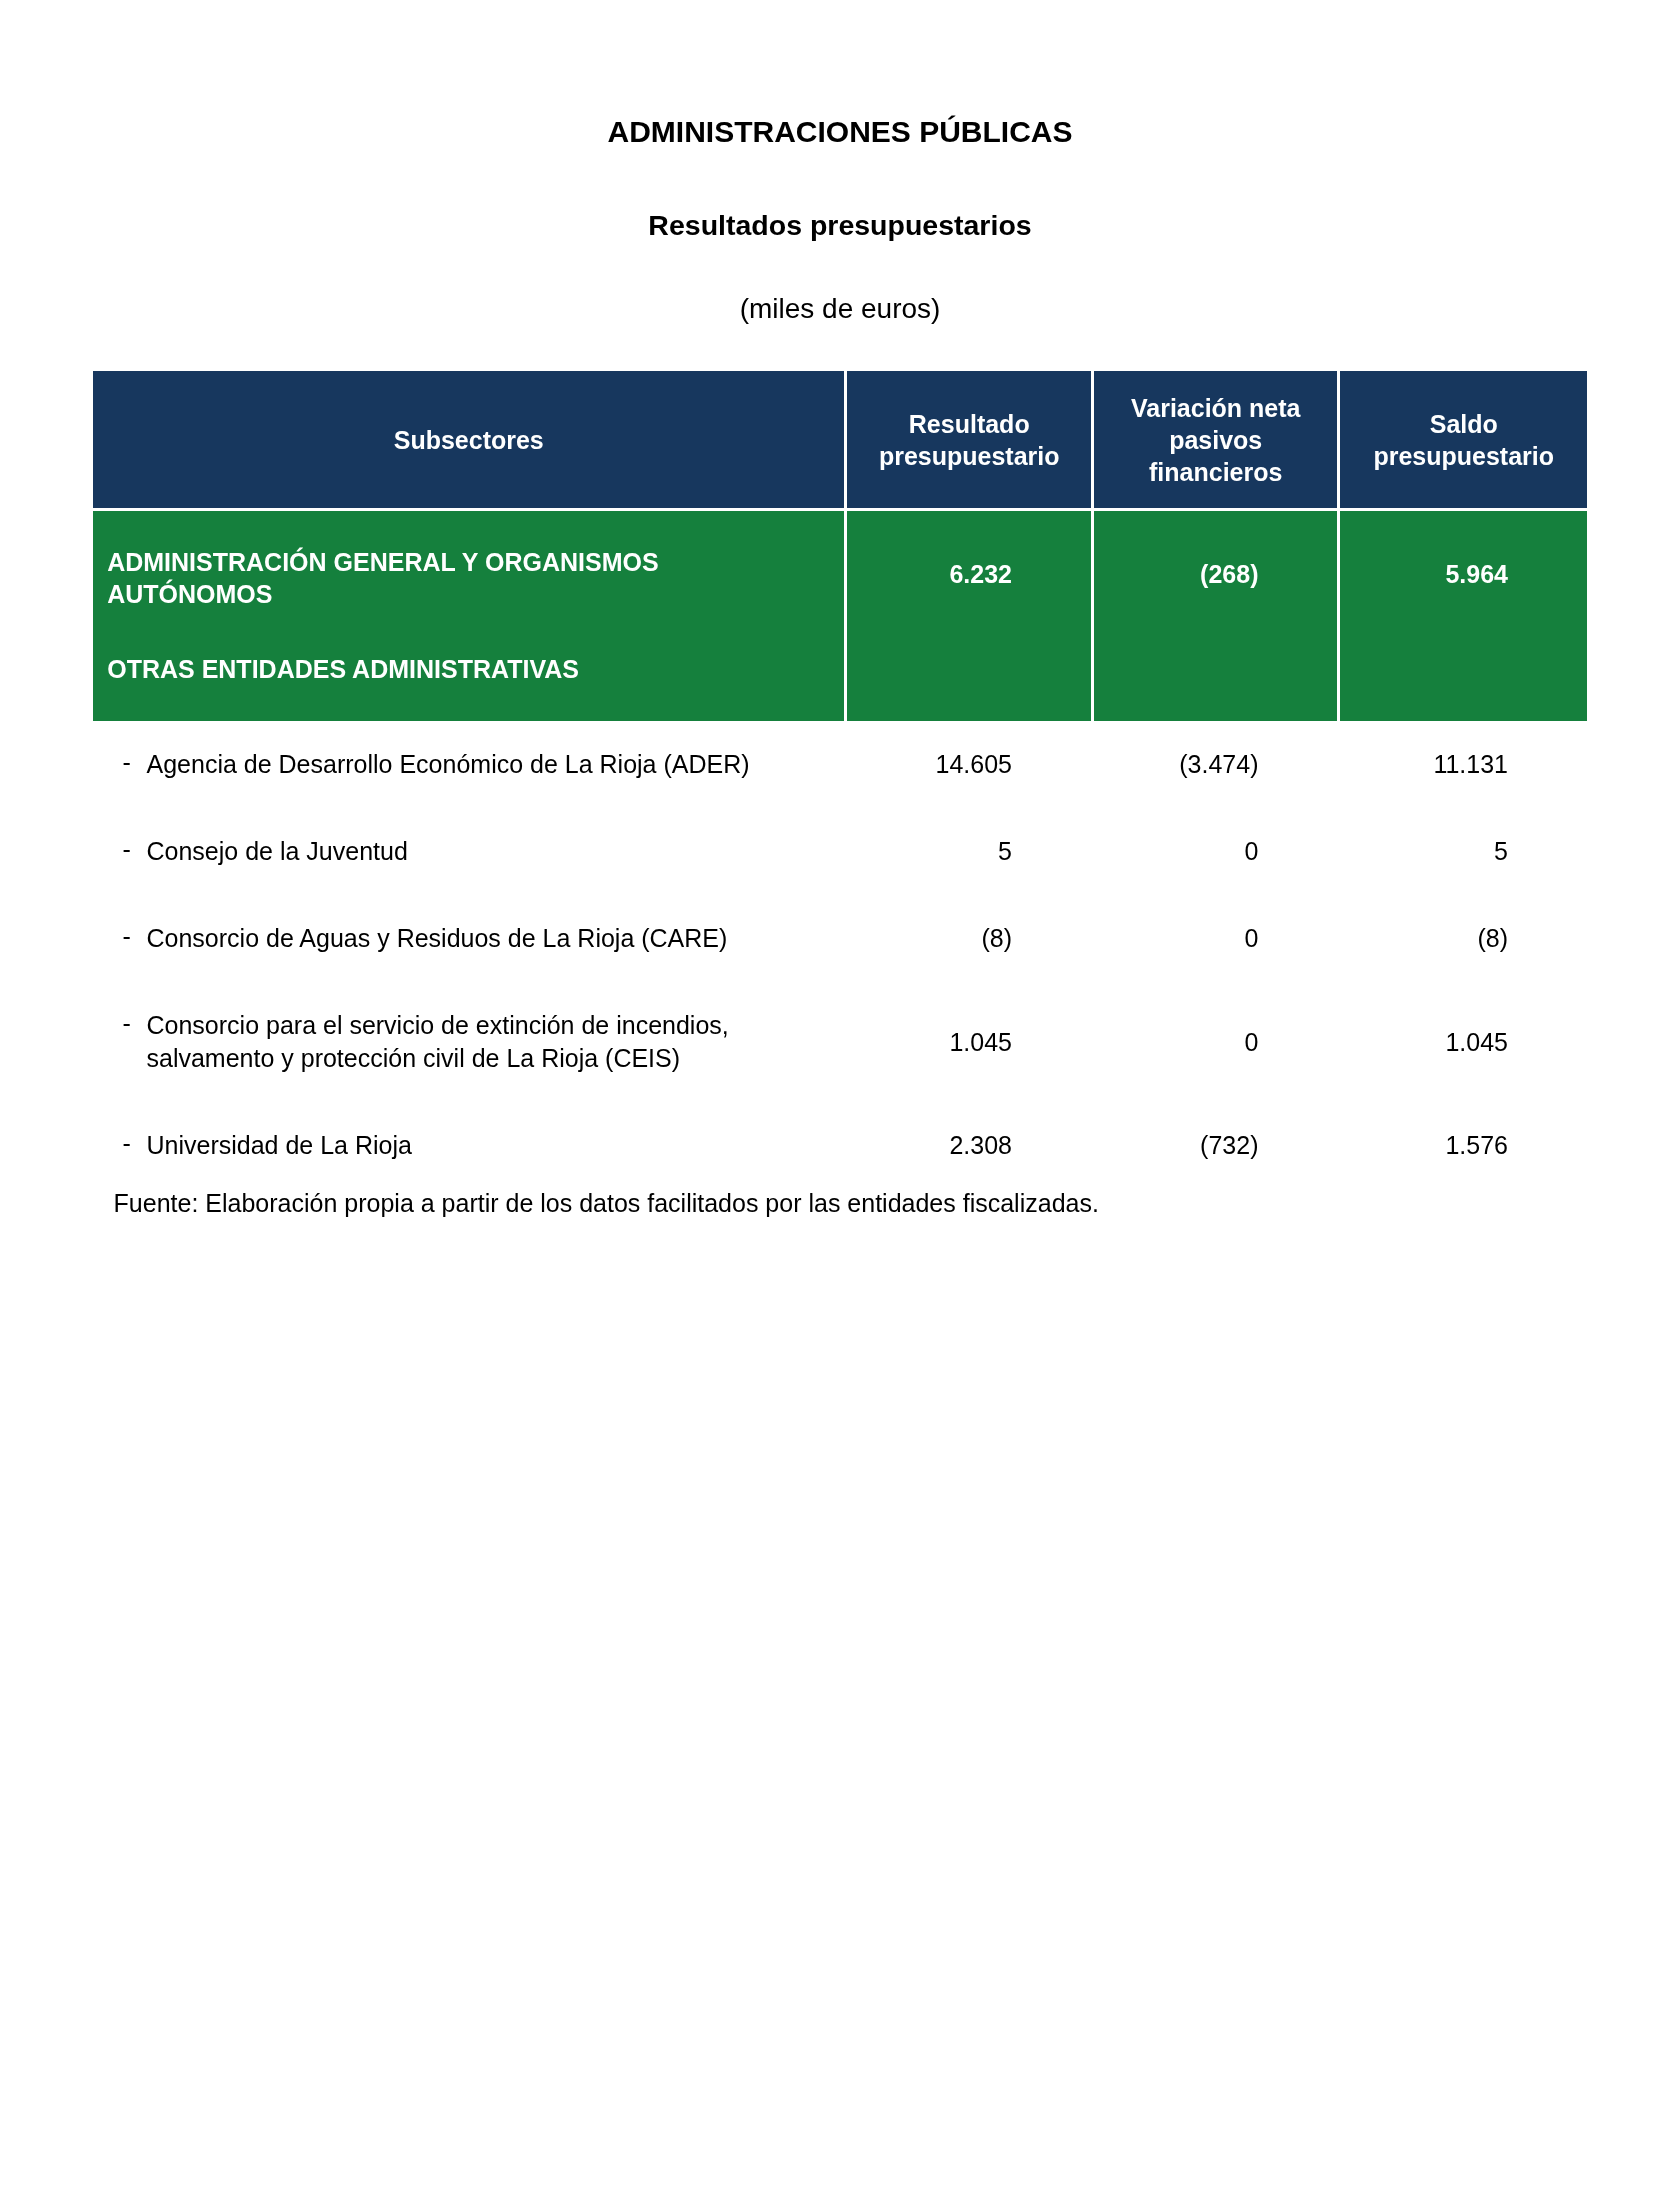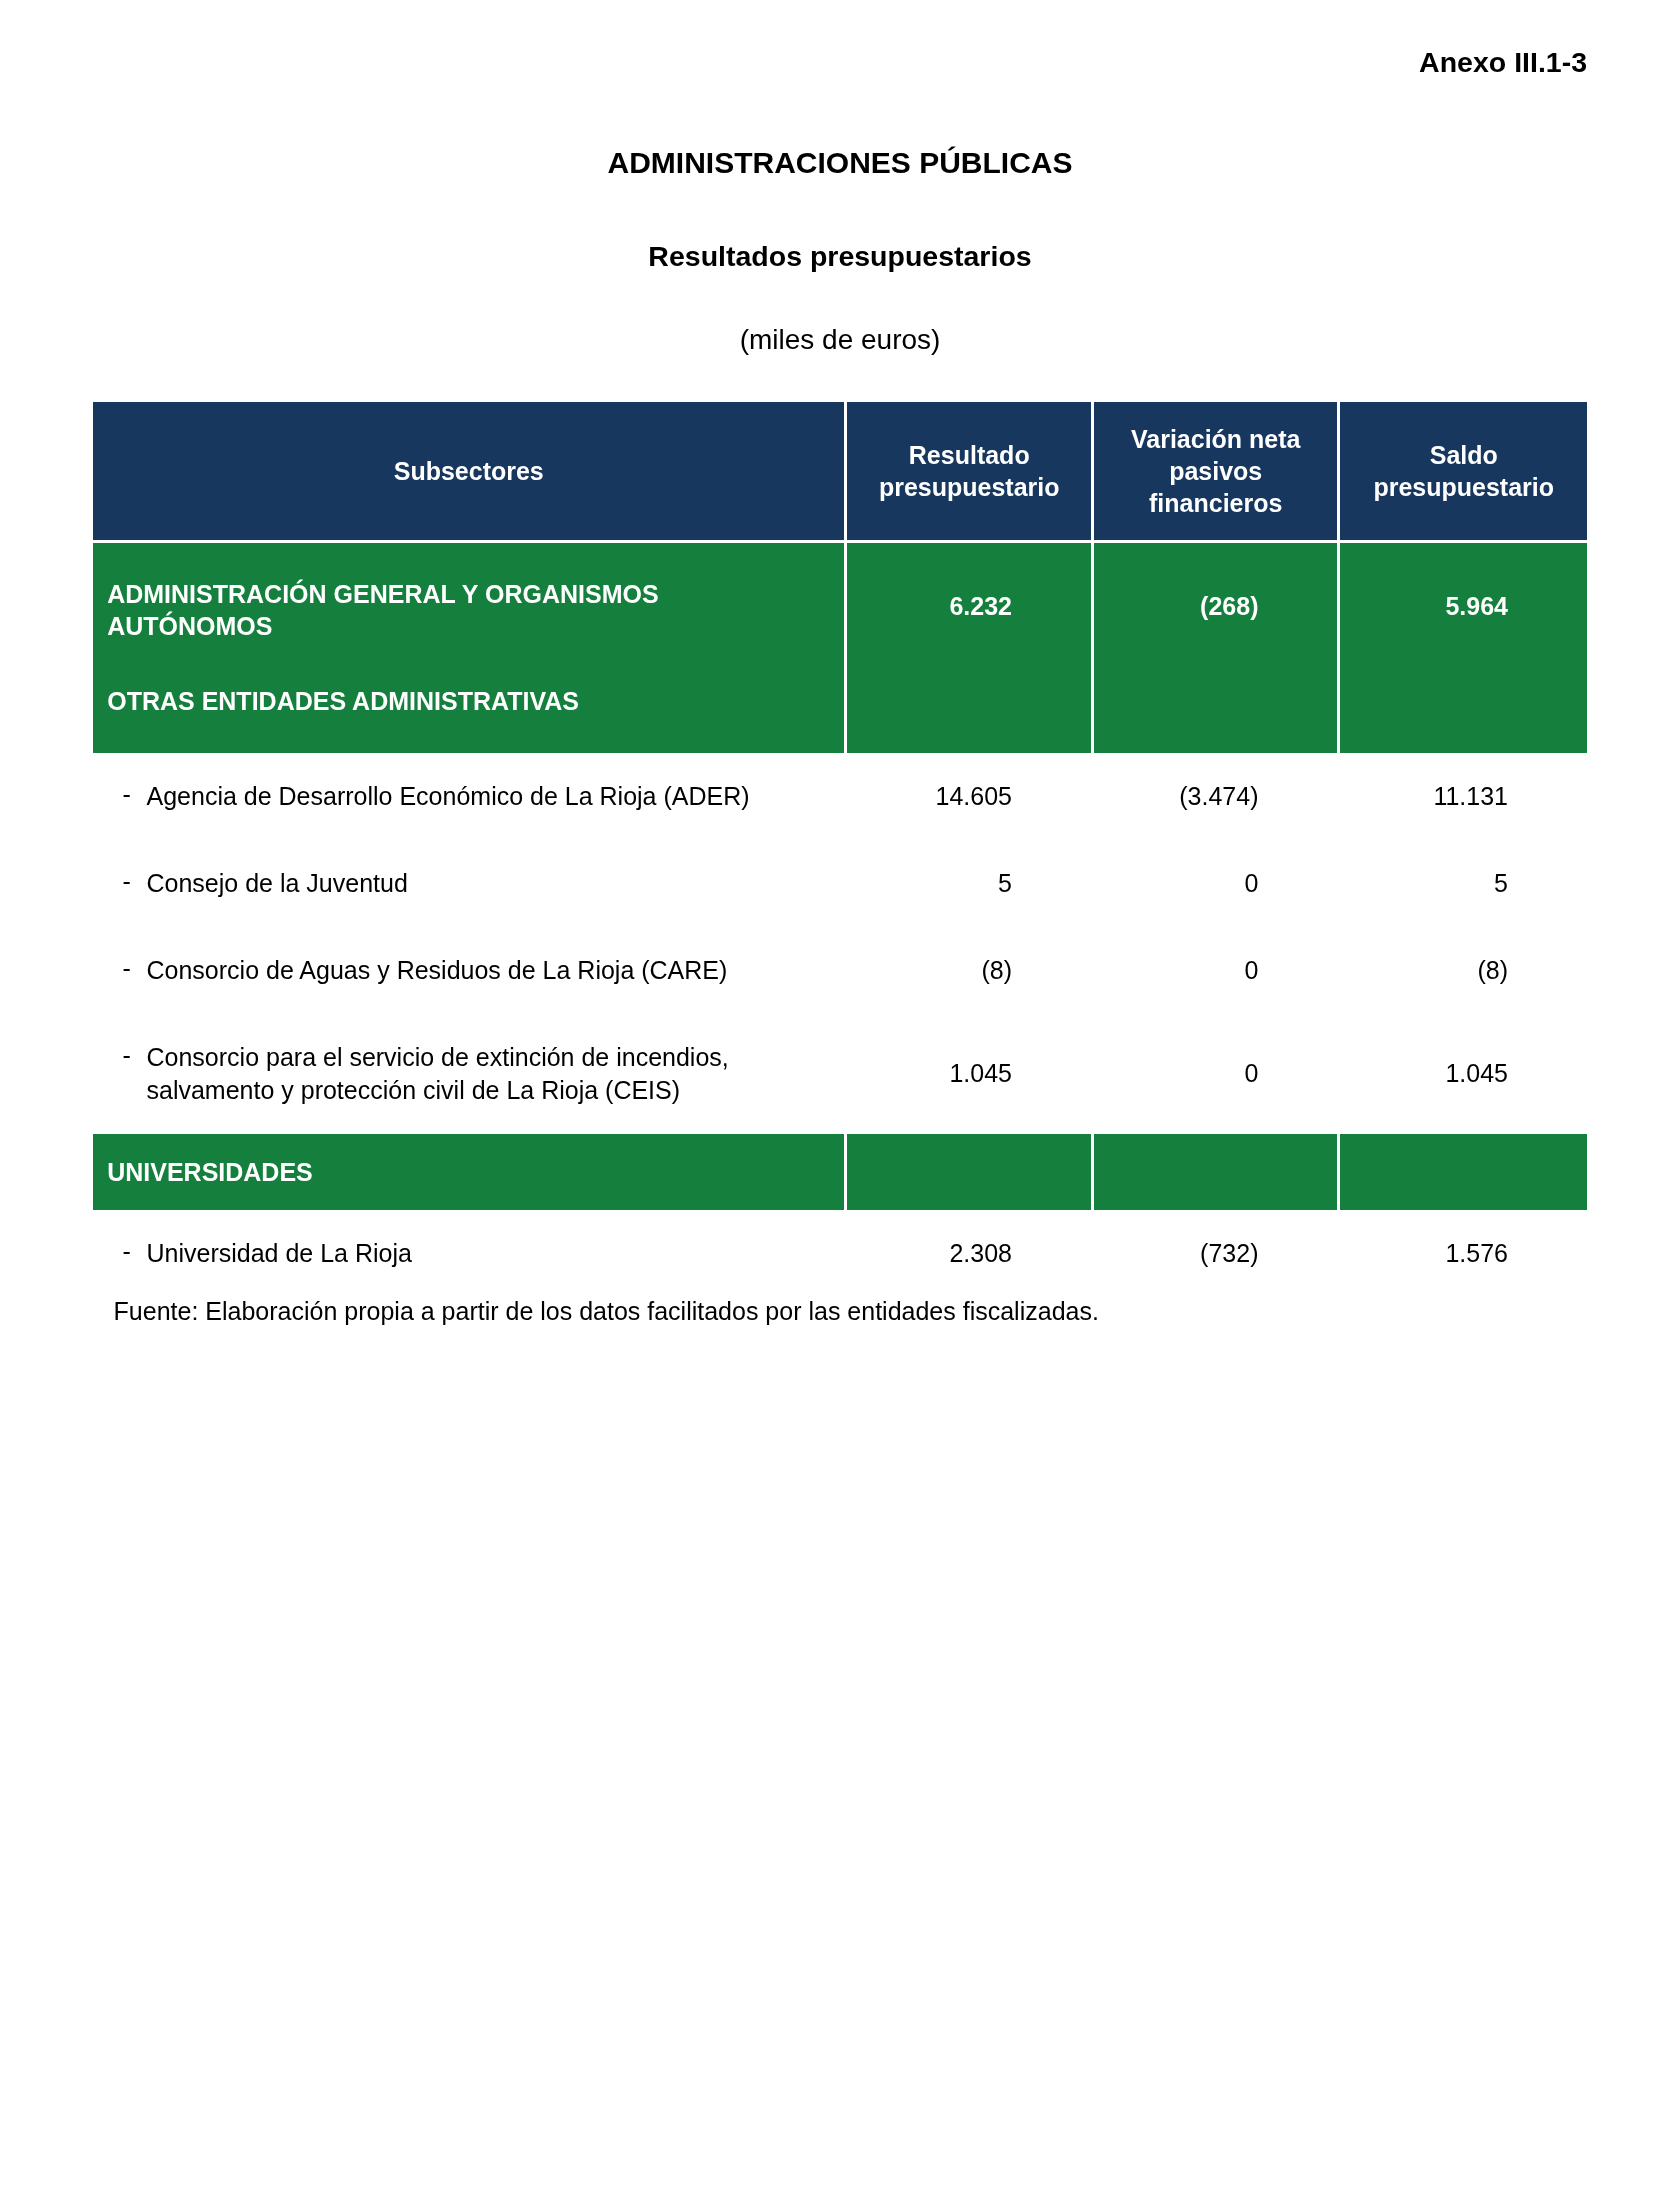--- a/index.html
+++ b/index.html
@@ -134,21 +134,20 @@
     padding-left: 20.6px;
     font-size: 25px;
     color: #000000;
   }
 </style>
 </head>
 <body>
 
 <div class="page">
 
-  <div class="annex">Anexo III.1-3</div>
 
   <h1 class="title">ADMINISTRACIONES PÚBLICAS</h1>
   <h2 class="subtitle">Resultados presupuestarios</h2>
   <div class="units">(miles de euros)</div>
 
   <table class="budget">
     <colgroup>
       <col style="width:50.3%">
       <col style="width:16.5%">
       <col style="width:16.5%">
@@ -215,28 +214,20 @@
           <div class="item-label">
             <span class="bullet">-</span>
             <span class="item-text">Consorcio para el servicio de extinción de incendios, salvamento y protección civil de La Rioja (CEIS)</span>
           </div>
         </td>
         <td class="num">1.045</td>
         <td class="num">0</td>
         <td class="num">1.045</td>
       </tr>
 
-      <tr class="section-single">
-        <td class="label-cell">
-          <div class="section-label">UNIVERSIDADES</div>
-        </td>
-        <td class="num"></td>
-        <td class="num"></td>
-        <td class="num"></td>
-      </tr>
 
       <tr class="item">
         <td>
           <div class="item-label">
             <span class="bullet">-</span>
             <span class="item-text">Universidad de La Rioja</span>
           </div>
         </td>
         <td class="num">2.308</td>
         <td class="num">(732)</td>

